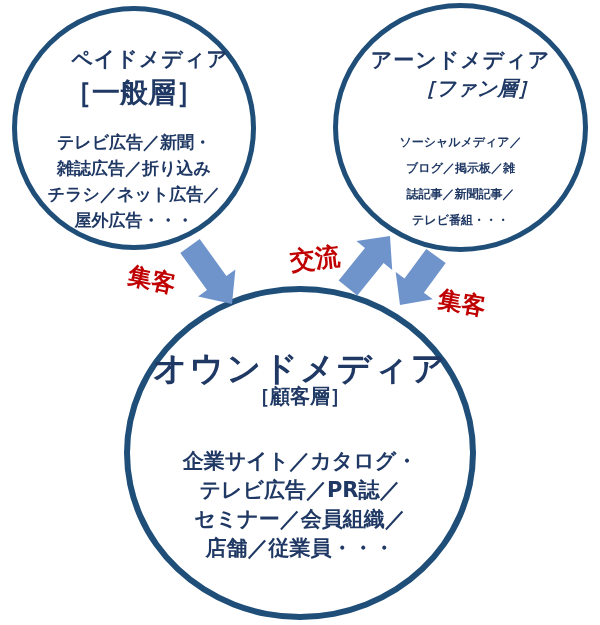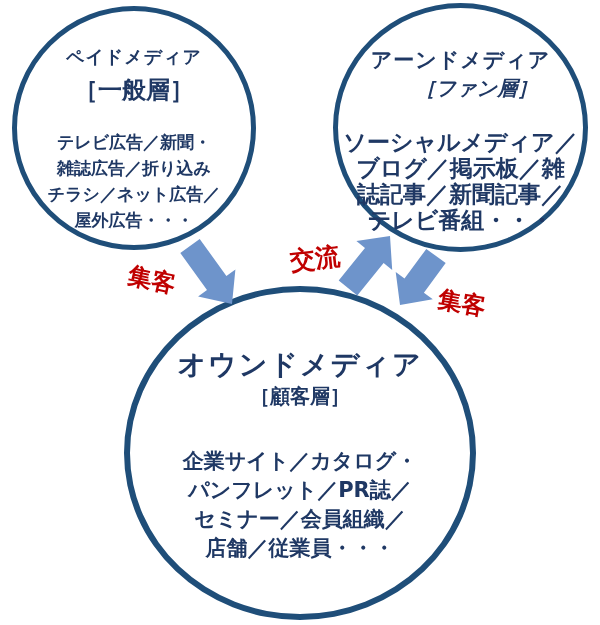--- a/index.html
+++ b/index.html
@@ -21,29 +21,29 @@
   .circle.paid   { left: 12px;  top: 6px;   width: 244px; height: 244px; }
   .circle.earned { left: 333px; top: 3px;   width: 255px; height: 249px; }
   .circle.owned  { left: 124px; top: 286px; width: 352px; height: 334px; border-width: 6px; }
 
   .ctext {
     position: absolute;
     text-align: center;
     color: #1F3864;
     font-weight: bold;
   }
-  .paid-title    { left: 14px;  top: 45px;  width: 240px; font-size: 18px; letter-spacing: 1px; }
-  .paid-aud      { left: 14px;  top: 74px;  width: 240px; font-size: 24px; }
+  .paid-title    { left: 30px;  top: 45px;  width: 240px; font-size: 21px; letter-spacing: 1px; }
+  .paid-aud      { left: 14px;  top: 74px;  width: 240px; font-size: 28px; }
   .paid-items    { left: 14px;  top: 129px; width: 240px; font-size: 17px; line-height: 26px; white-space: pre-line; text-align: center; }
 
   .earned-title  { left: 333px; top: 46px;  width: 255px; font-size: 21px; letter-spacing: 1px; font-family: Liberation Mono, monospace; }
   .earned-aud    { left: 349px; top: 75px;  width: 255px; font-size: 20px; font-style: italic; }
-  .earned-items  { left: 333px; top: 129px; width: 255px; font-size: 23px; line-height: 26px; white-space: pre-line; }
+  .earned-items  { left: 333px; top: 129px; width: 255px; font-size: 12px; line-height: 26px; white-space: pre-line; }
 
-  .owned-title   { left: 125px; top: 346px; width: 350px; font-size: 28px; letter-spacing: 2px; }
+  .owned-title   { left: 125px; top: 346px; width: 350px; font-size: 34px; letter-spacing: 2px; }
   .owned-aud     { left: 125px; top: 383px; width: 350px; font-size: 20px; }
   .owned-items   { left: 125px; top: 447px; width: 350px; font-size: 21px; line-height: 29px; white-space: pre-line; }
 
   .arrows {
     position: absolute;
     left: 0; top: 0;
     pointer-events: none;
   }
   .arrows polygon { fill: #6E94CB; }
 
@@ -76,21 +76,21 @@
   <div class="ctext earned-title">アーンドメディア</div>
   <div class="ctext earned-aud">［ファン層］</div>
   <div class="ctext earned-items">ソーシャルメディア／
 ブログ／掲示板／雑
 誌記事／新聞記事／
 テレビ番組・・・</div>
 
   <div class="ctext owned-title">オウンドメディア</div>
   <div class="ctext owned-aud">［顧客層］</div>
   <div class="ctext owned-items">企業サイト／カタログ・
-パンフレット／PR誌／
+テレビ広告／PR誌／
 セミナー／会員組織／
 店舗／従業員・・・</div>
 
   <svg class="arrows" width="600" height="625" viewBox="0 0 600 625">
 
     <polygon points="180.3,253.0 207.0,290.0 198.1,296.4 232,304 235.4,269.4 226.4,275.9 199.7,239.0"></polygon>
 
     <polygon points="357.3,295.5 383.6,263.0 392.2,269.9 390,236 356.4,241.0 365.0,247.9 338.7,280.5"></polygon>
 
     <polygon points="426.3,248.9 404.5,278.6 395.7,272.1 400,305 432.8,299.3 423.9,292.8 445.7,263.1"></polygon>

